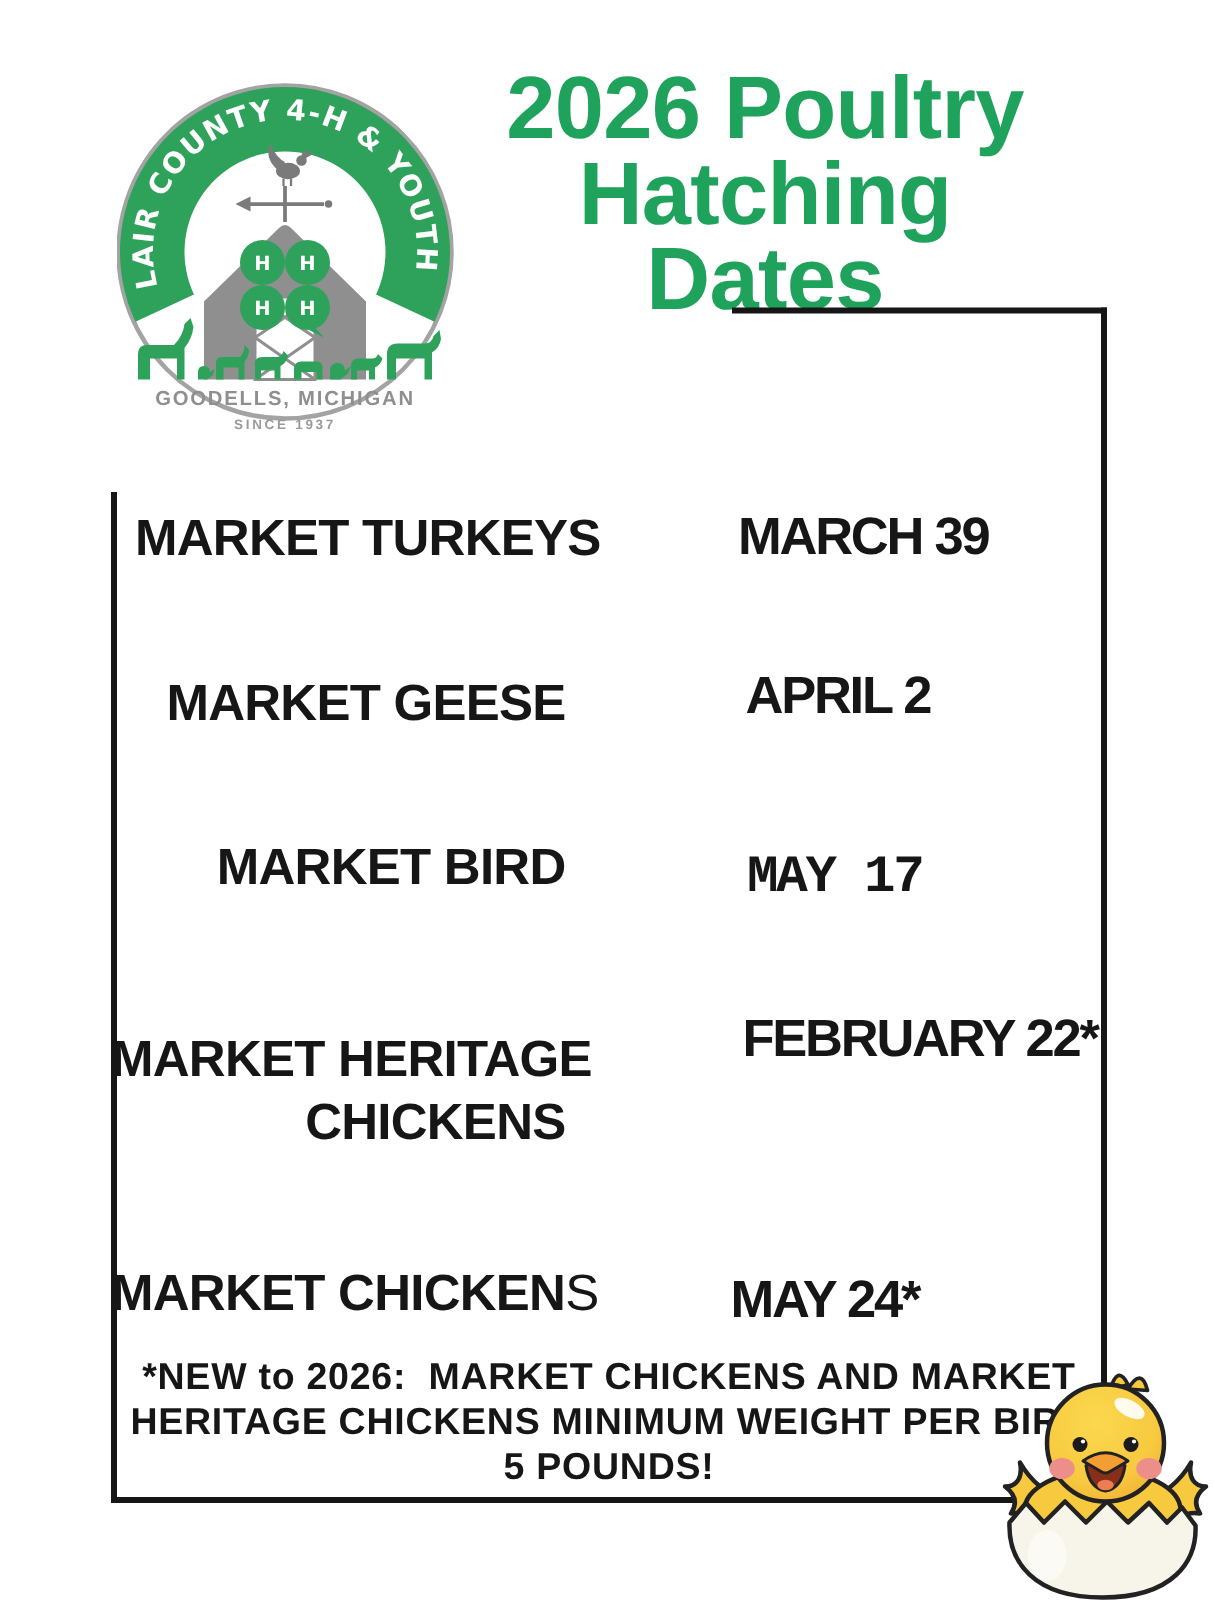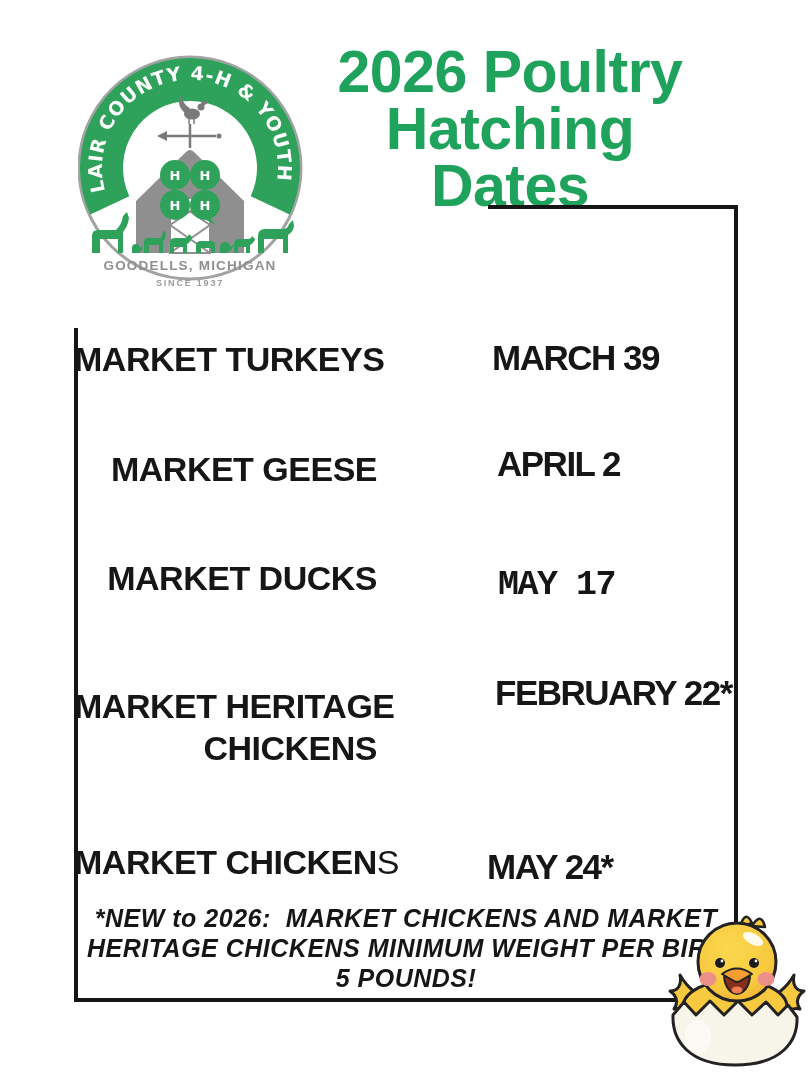--- a/index.html
+++ b/index.html
@@ -20,21 +20,21 @@
 
   
   .lbl{position:absolute;left:74px;width:303px;text-align:right;color:var(--ink);
        font-weight:bold;font-size:34px;line-height:40px;letter-spacing:-0.5px;white-space:pre;}
   .lbl .light{font-weight:400;}
   .date{position:absolute;color:var(--ink);font-weight:bold;font-size:35px;line-height:41px;
         letter-spacing:-1.5px;white-space:pre;}
 
   
   .footnote{position:absolute;left:76px;top:903px;width:660px;text-align:center;
-            font-style:italic;font-weight:bold;font-size:25px;line-height:30px;
+            font-weight:bold;font-size:25px;line-height:30px;
             letter-spacing:0.5px;color:var(--ink);}
   .footnote div{white-space:pre;}
 
   
   .logo-svg{position:absolute;left:78px;top:48px;width:228px;height:242px;}
   .chick-svg{position:absolute;left:636px;top:901px;width:176px;height:179px;pointer-events:none;}
   .c-green{fill:var(--logo-green);}
   .c-gray{fill:var(--logo-gray);}
   .ring-text{fill:#ffffff;font-family:"DejaVu Sans",sans-serif;font-weight:bold;
              font-size:19px;letter-spacing:1px;}
@@ -118,27 +118,27 @@
   <h1 class="title" style="margin:0;font-size:59px;">
     <span>2026 Poultry</span><br>
     <span>Hatching Dates</span>
   </h1>
 
   <div class="b b-top"></div>
   <div class="b b-right"></div>
   <div class="b b-left"></div>
   <div class="b b-bottom"></div>
 
-  <div class="lbl" style="top:339px;">MARKET TURKEYS</div>
+  <div class="lbl" style="top:339px;padding-left:16px;">MARKET TURKEYS</div>
   <div class="date" style="left:492px;top:337px;">MARCH 39</div>
 
   <div class="lbl" style="top:449px;">MARKET GEESE</div>
   <div class="date" style="left:497px;top:443px;">APRIL 2</div>
 
-  <div class="lbl" style="top:558px;">MARKET DUCKS</div>
+  <div class="lbl" style="top:558px;">MARKET BIRD</div>
   <div class="date" style="left:498px;top:565px;font-family:Liberation Mono, monospace;">MAY 17</div>
 
   <div class="lbl" style="top:686px;">MARKET HERITAGE</div>
   <div class="lbl" style="top:728px;">CHICKENS</div>
   <div class="date" style="left:495px;top:672px;">FEBRUARY 22*</div>
 
   <div class="lbl" style="top:842px;"><span>MARKET CHICKEN</span><span class="light">S</span></div>
   <div class="date" style="left:487px;top:846px;text-align:center;">MAY 24*</div>
 
   <div class="footnote">

